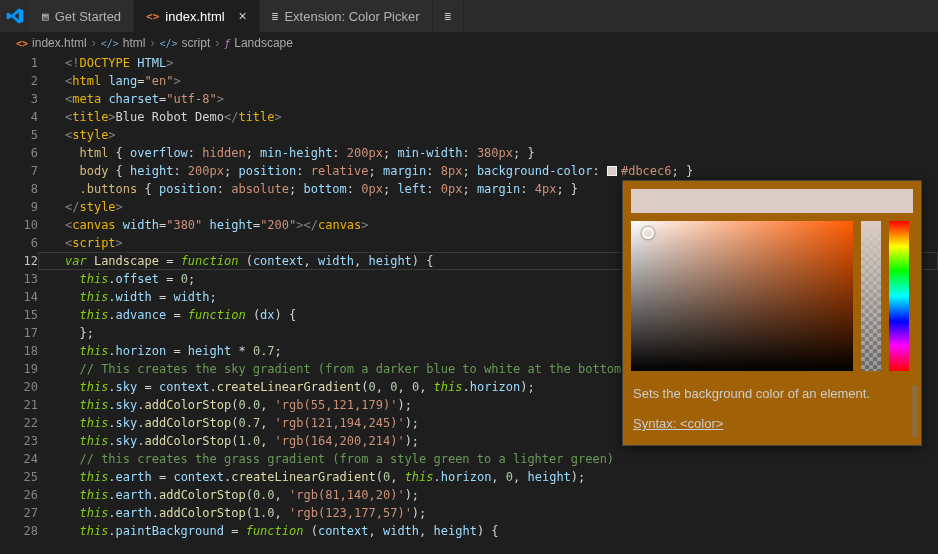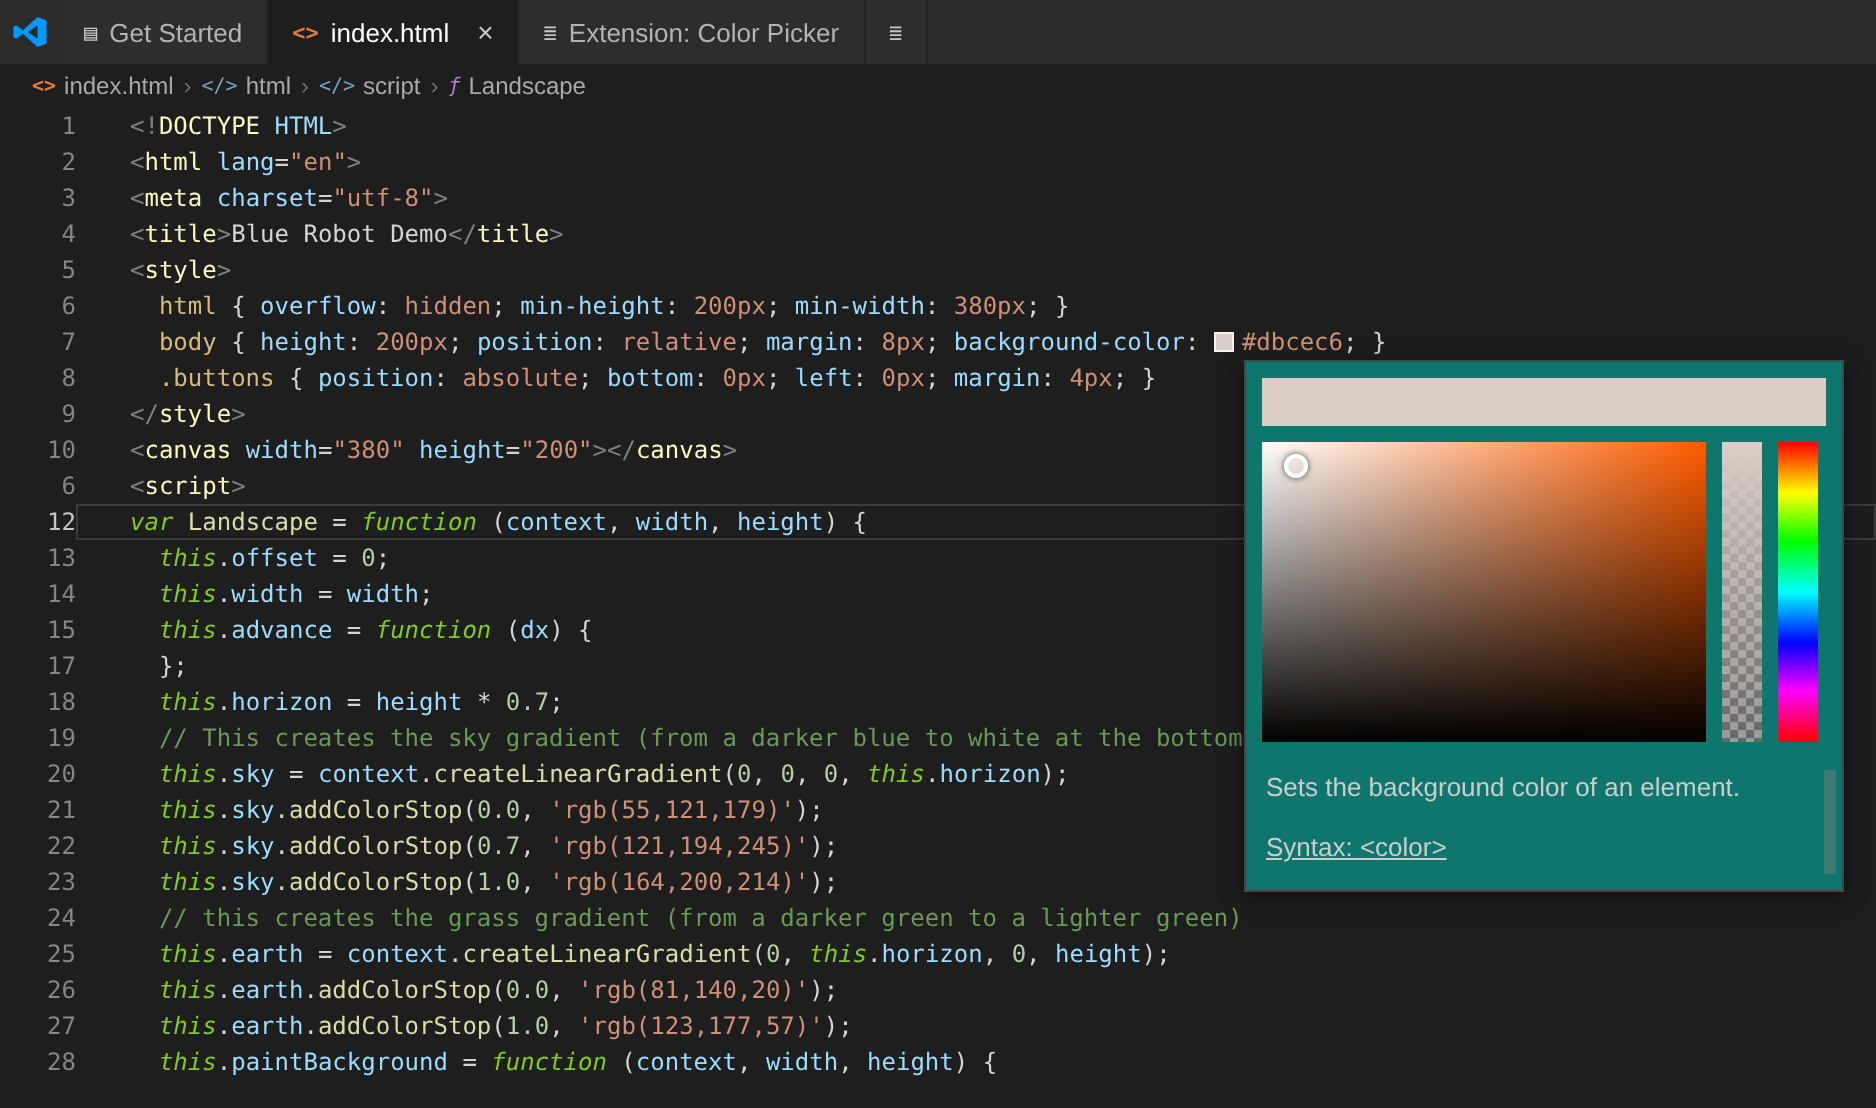--- a/index.html
+++ b/index.html
@@ -49,41 +49,41 @@
     font-family: "DejaVu Sans Mono", monospace; font-size: 12px; line-height: 18px;
     overflow: hidden;
   }
   .code-line { display: flex; height: 18px; white-space: pre; }
   .gutter { width: 38px; flex: none; text-align: right; color: #858585; user-select: none; }
   .code-text { padding-left: 27px; flex: 1; }
   .code-line.current .gutter { color: #c6c6c6; }
   .code-line.current .code-text { box-shadow: inset 0 0 0 1px #3a3a3a; }
 
   .t-punct { color: #808080; }
-  .t-tag   { color: #fef9c3; }
+  .t-tag   { color: #eab308; }
   .t-attr  { color: #9cdcfe; }
   .t-str   { color: #ce9178; }
   .t-plain { color: #d4d4d4; }
   .t-kw    { color: #84cc16; font-style: italic; }
   .t-sel   { color: #d7ba7d; }
   .t-prop  { color: #9cdcfe; }
   .t-num   { color: #b5cea8; }
   .t-cmt   { color: #6a9955; }
   .t-fn    { color: #dcdcaa; }
   .swatch {
     display: inline-block; width: 10px; height: 10px;
     background: var(--swatch-color);
     border: 1px solid rgba(255,255,255,0.75);
     margin-right: 4px; vertical-align: -1px;
   }
 
   
   .color-picker {
     position: absolute; left: 622px; top: 180px; width: 300px;
-    background: #0f766e; border: 1px solid #454545;
+    background: #a16207; border: 1px solid #454545;
     box-shadow: 0 2px 10px rgba(0,0,0,0.55); z-index: 10;
   }
   .picker-inner { padding: 8px; }
   .picker-header { height: 24px; background: var(--picked-color); margin-bottom: 8px; }
   .picker-body { display: flex; gap: 8px; height: 150px; }
   .sat-box {
     position: relative; width: 222px; height: 150px; cursor: crosshair;
     background:
       linear-gradient(to bottom, rgba(0,0,0,0), #000),
       linear-gradient(to right, #fff, rgba(255,255,255,0)),
@@ -184,21 +184,21 @@
       <div class="code-line"><span class="gutter">13</span><span class="code-text"><span class="t-plain">  </span><span class="t-kw">this</span><span class="t-plain">.</span><span class="t-prop">offset</span><span class="t-plain"> = </span><span class="t-num">0</span><span class="t-plain">;</span></span></div>
       <div class="code-line"><span class="gutter">14</span><span class="code-text"><span class="t-plain">  </span><span class="t-kw">this</span><span class="t-plain">.</span><span class="t-prop">width</span><span class="t-plain"> = </span><span class="t-attr">width</span><span class="t-plain">;</span></span></div>
       <div class="code-line"><span class="gutter">15</span><span class="code-text"><span class="t-plain">  </span><span class="t-kw">this</span><span class="t-plain">.</span><span class="t-prop">advance</span><span class="t-plain"> = </span><span class="t-kw">function</span><span class="t-plain"> (</span><span class="t-attr">dx</span><span class="t-plain">) {</span></span></div>
       <div class="code-line"><span class="gutter">17</span><span class="code-text"><span class="t-plain">  };</span></span></div>
       <div class="code-line"><span class="gutter">18</span><span class="code-text"><span class="t-plain">  </span><span class="t-kw">this</span><span class="t-plain">.</span><span class="t-prop">horizon</span><span class="t-plain"> = </span><span class="t-attr">height</span><span class="t-plain"> * </span><span class="t-num">0.7</span><span class="t-plain">;</span></span></div>
       <div class="code-line"><span class="gutter">19</span><span class="code-text"><span class="t-plain">  </span><span class="t-cmt">// This creates the sky gradient (from a darker blue to white at the bottom)</span></span></div>
       <div class="code-line"><span class="gutter">20</span><span class="code-text"><span class="t-plain">  </span><span class="t-kw">this</span><span class="t-plain">.</span><span class="t-prop">sky</span><span class="t-plain"> = </span><span class="t-attr">context</span><span class="t-plain">.</span><span class="t-fn">createLinearGradient</span><span class="t-plain">(</span><span class="t-num">0</span><span class="t-plain">, </span><span class="t-num">0</span><span class="t-plain">, </span><span class="t-num">0</span><span class="t-plain">, </span><span class="t-kw">this</span><span class="t-plain">.</span><span class="t-prop">horizon</span><span class="t-plain">);</span></span></div>
       <div class="code-line"><span class="gutter">21</span><span class="code-text"><span class="t-plain">  </span><span class="t-kw">this</span><span class="t-plain">.</span><span class="t-prop">sky</span><span class="t-plain">.</span><span class="t-fn">addColorStop</span><span class="t-plain">(</span><span class="t-num">0.0</span><span class="t-plain">, </span><span class="t-str">'rgb(55,121,179)'</span><span class="t-plain">);</span></span></div>
       <div class="code-line"><span class="gutter">22</span><span class="code-text"><span class="t-plain">  </span><span class="t-kw">this</span><span class="t-plain">.</span><span class="t-prop">sky</span><span class="t-plain">.</span><span class="t-fn">addColorStop</span><span class="t-plain">(</span><span class="t-num">0.7</span><span class="t-plain">, </span><span class="t-str">'rgb(121,194,245)'</span><span class="t-plain">);</span></span></div>
       <div class="code-line"><span class="gutter">23</span><span class="code-text"><span class="t-plain">  </span><span class="t-kw">this</span><span class="t-plain">.</span><span class="t-prop">sky</span><span class="t-plain">.</span><span class="t-fn">addColorStop</span><span class="t-plain">(</span><span class="t-num">1.0</span><span class="t-plain">, </span><span class="t-str">'rgb(164,200,214)'</span><span class="t-plain">);</span></span></div>
-      <div class="code-line"><span class="gutter">24</span><span class="code-text"><span class="t-plain">  </span><span class="t-cmt">// this creates the grass gradient (from a darker green to a lighter green)</span></span></div>
+      <div class="code-line"><span class="gutter">24</span><span class="code-text"><span class="t-plain">  </span><span class="t-cmt">// this creates the grass gradient (from a style green to a lighter green)</span></span></div>
       <div class="code-line"><span class="gutter">25</span><span class="code-text"><span class="t-plain">  </span><span class="t-kw">this</span><span class="t-plain">.</span><span class="t-prop">earth</span><span class="t-plain"> = </span><span class="t-attr">context</span><span class="t-plain">.</span><span class="t-fn">createLinearGradient</span><span class="t-plain">(</span><span class="t-num">0</span><span class="t-plain">, </span><span class="t-kw">this</span><span class="t-plain">.</span><span class="t-prop">horizon</span><span class="t-plain">, </span><span class="t-num">0</span><span class="t-plain">, </span><span class="t-attr">height</span><span class="t-plain">);</span></span></div>
       <div class="code-line"><span class="gutter">26</span><span class="code-text"><span class="t-plain">  </span><span class="t-kw">this</span><span class="t-plain">.</span><span class="t-prop">earth</span><span class="t-plain">.</span><span class="t-fn">addColorStop</span><span class="t-plain">(</span><span class="t-num">0.0</span><span class="t-plain">, </span><span class="t-str">'rgb(81,140,20)'</span><span class="t-plain">);</span></span></div>
       <div class="code-line"><span class="gutter">27</span><span class="code-text"><span class="t-plain">  </span><span class="t-kw">this</span><span class="t-plain">.</span><span class="t-prop">earth</span><span class="t-plain">.</span><span class="t-fn">addColorStop</span><span class="t-plain">(</span><span class="t-num">1.0</span><span class="t-plain">, </span><span class="t-str">'rgb(123,177,57)'</span><span class="t-plain">);</span></span></div>
       <div class="code-line"><span class="gutter">28</span><span class="code-text"><span class="t-plain">  </span><span class="t-kw">this</span><span class="t-plain">.</span><span class="t-prop">paintBackground</span><span class="t-plain"> = </span><span class="t-kw">function</span><span class="t-plain"> (</span><span class="t-attr">context</span><span class="t-plain">, </span><span class="t-attr">width</span><span class="t-plain">, </span><span class="t-attr">height</span><span class="t-plain">) {</span></span></div>
     </div>
 </div>
 
 <div class="color-picker">
   <div class="picker-inner">
     <div class="picker-header"></div>

